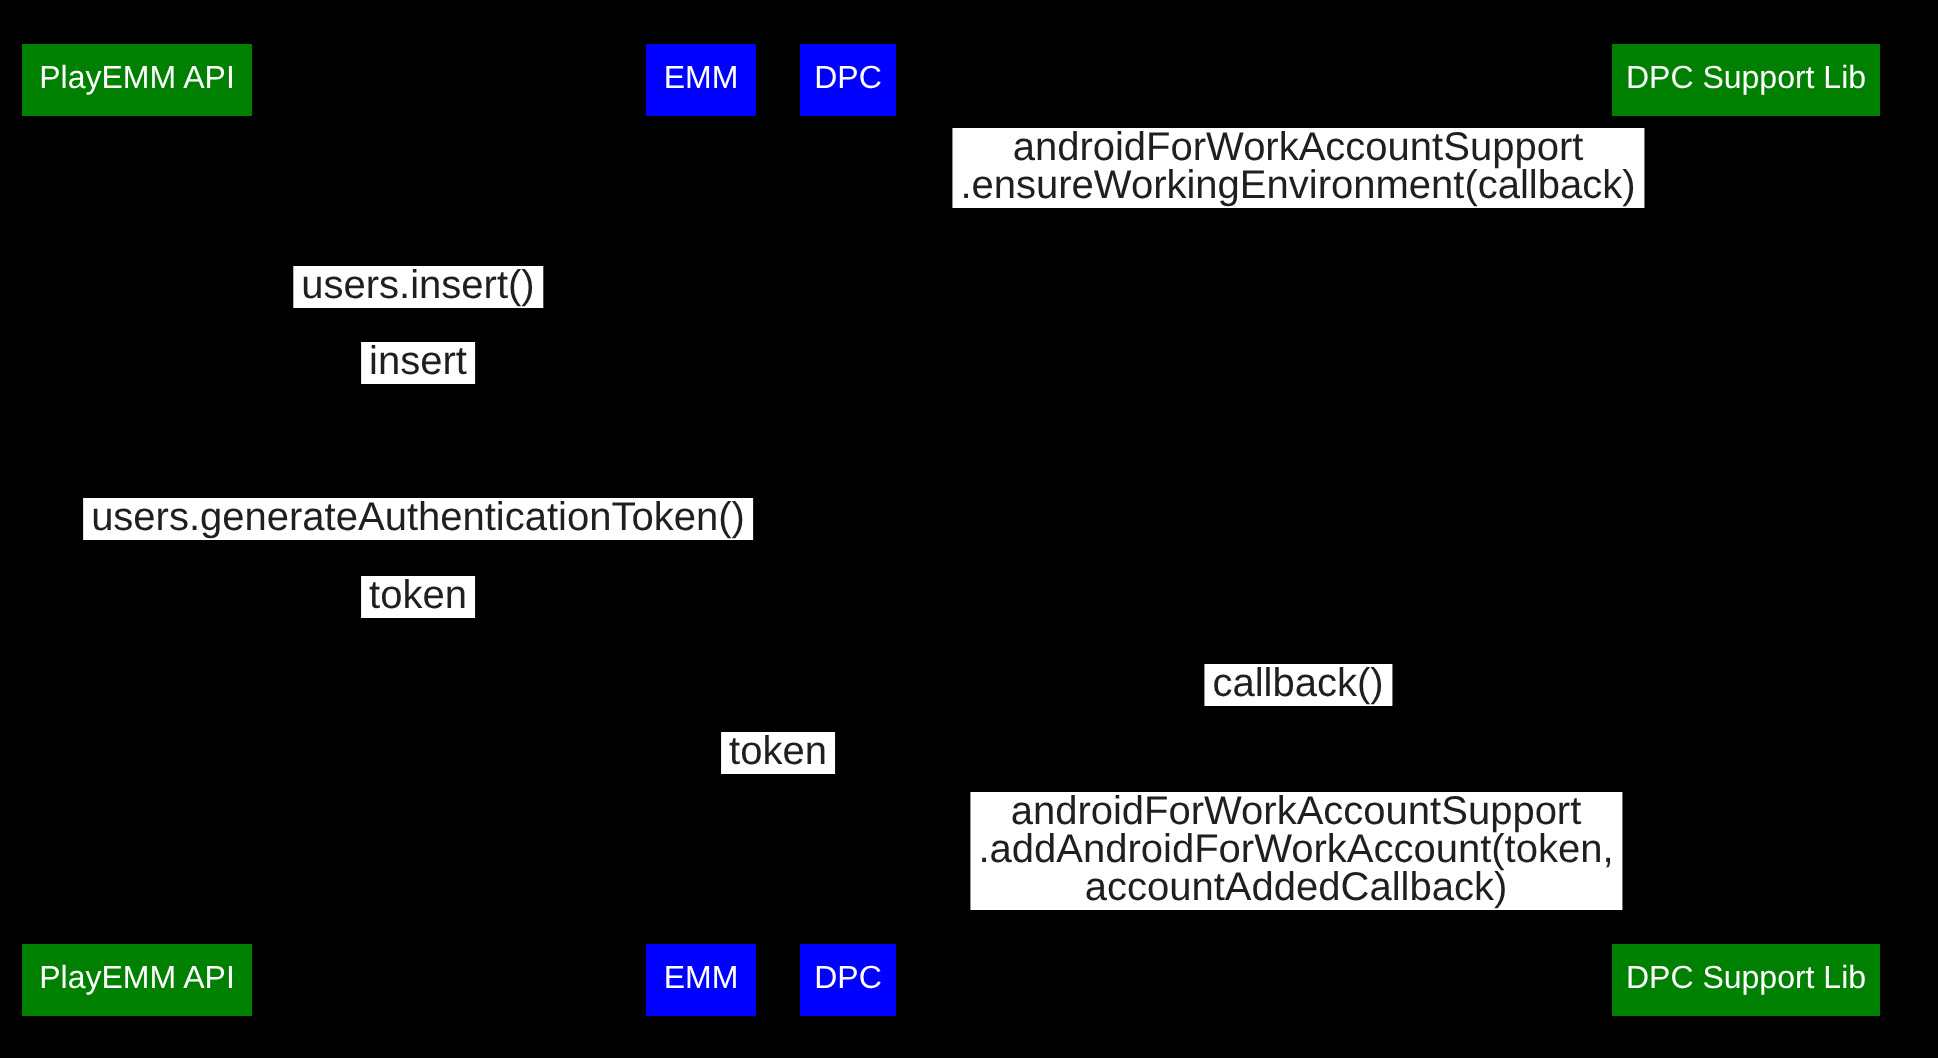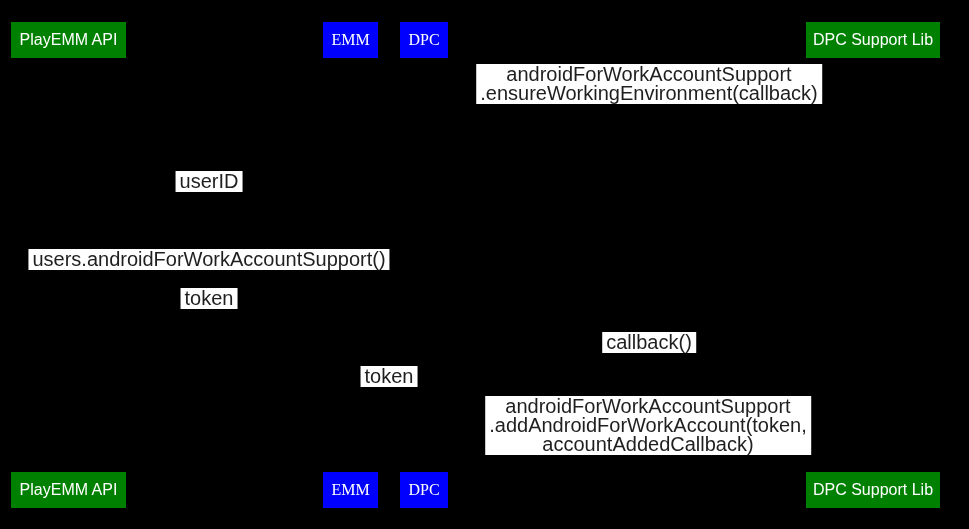--- a/index.html
+++ b/index.html
@@ -20,21 +20,21 @@
     height: 36px;
     display: flex;
     align-items: center;
     justify-content: center;
     color: var(--actor_text, #ffffff);
     font-size: 16px;
     white-space: nowrap;
     box-sizing: border-box;
   }
   .actor.green { background: var(--actor_green, #008000); }
-  .actor.blue  { background: var(--actor_blue, #0000ff); font-family: Liberation Serif, serif; }
+  .actor.blue  { background: var(--actor_blue, #0000ff); }
   .msg {
     position: absolute;
     transform: translateX(-50%);
     background: var(--message_bg, #ffffff);
     color: var(--message_text, #1f1f1f);
     font-size: 20px;
     line-height: 19px;
     padding: 1px 4px;
     white-space: pre-line;
     text-align: center;
@@ -45,22 +45,23 @@
 
 <div class="canvas" style="--background: #000000; --actor_green: #008000; --actor_blue: #0000ff; --actor_text: #ffffff; --message_bg: #ffffff; --message_text: #1f1f1f;">
 
   <div class="actor green" style="left:11px;  top:22px; width:115px;">PlayEMM API</div>
   <div class="actor blue" style="left:323px; top:22px; width:55px;">EMM</div>
   <div class="actor blue" style="left:400px; top:22px; width:48px;">DPC</div>
   <div class="actor green" style="left:806px; top:22px; width:134px;">DPC Support Lib</div>
 
   <div class="msg" style="left:649px; top:64px;">androidForWorkAccountSupport
 .ensureWorkingEnvironment(callback)</div>
-  <div class="msg" style="left:209px; top:171px;">userID</div>
-  <div class="msg" style="left:209px; top:249px;">users.androidForWorkAccountSupport()</div>
+  <div class="msg" style="left:209px; top:133px;">users.insert()</div>
+  <div class="msg" style="left:209px; top:171px;">insert</div>
+  <div class="msg" style="left:209px; top:249px;">users.generateAuthenticationToken()</div>
   <div class="msg" style="left:209px; top:288px;">token</div>
   <div class="msg" style="left:649px; top:332px;">callback()</div>
   <div class="msg" style="left:389px; top:366px;">token</div>
   <div class="msg" style="left:648px; top:396px;">androidForWorkAccountSupport
 .addAndroidForWorkAccount(token, accountAddedCallback)</div>
 
   <div class="actor green" style="left:11px;  top:472px; width:115px;">PlayEMM API</div>
   <div class="actor blue" style="left:323px; top:472px; width:55px;">EMM</div>
   <div class="actor blue" style="left:400px; top:472px; width:48px;">DPC</div>
   <div class="actor green" style="left:806px; top:472px; width:134px;">DPC Support Lib</div>

